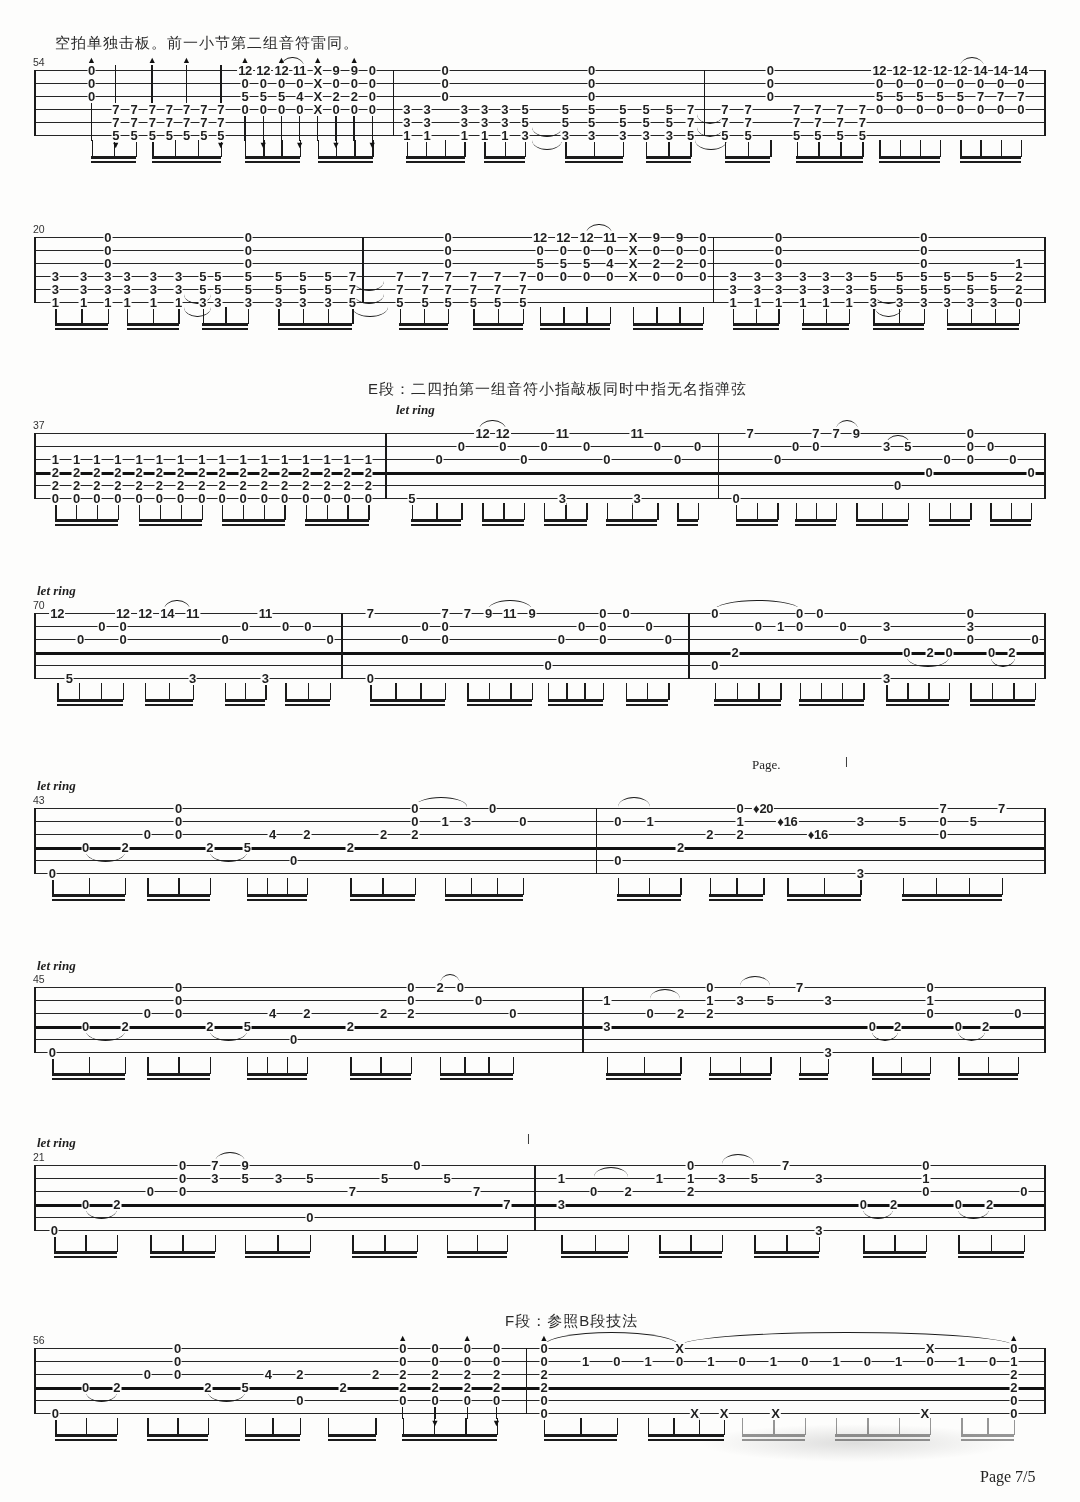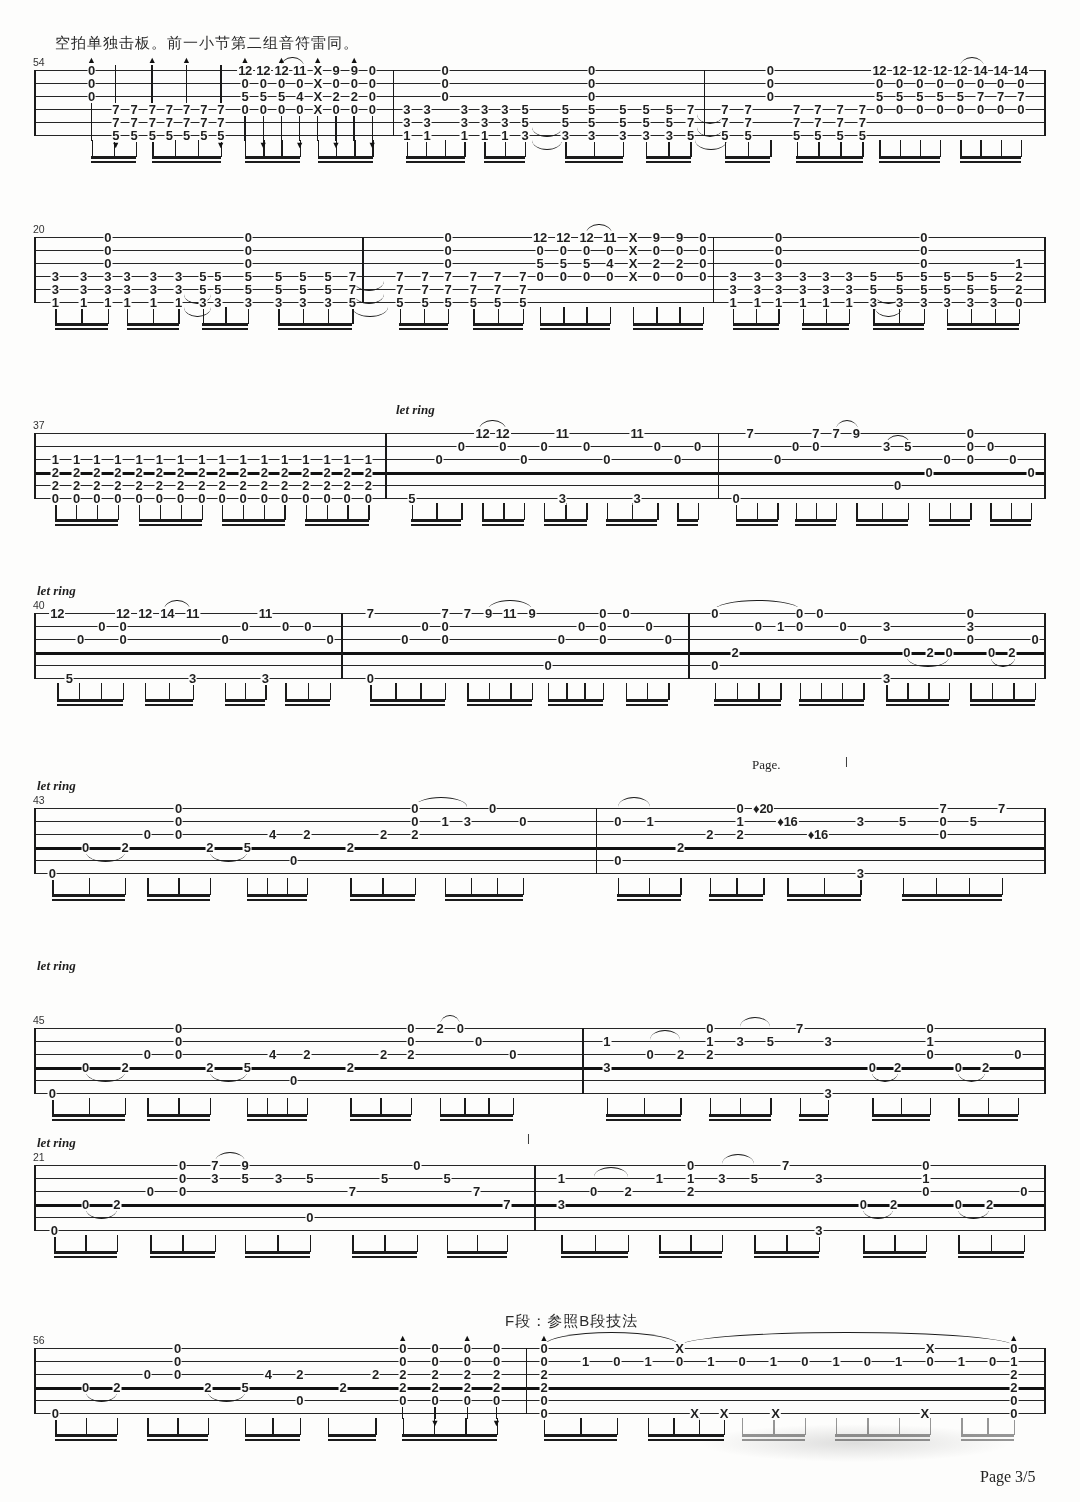--- a/index.html
+++ b/index.html
@@ -30,22 +30,23 @@
   #footer{position:absolute;left:980px;top:1468px;font-size:16px;
     font-family:"Liberation Serif",serif;color:#222;}
   #watermark{position:absolute;left:700px;top:1424px;width:310px;height:38px;border-radius:50%;
     background:radial-gradient(closest-side,rgba(140,140,140,.28),rgba(140,140,140,0));}
 </style>
 </head>
 <body>
 
 <div id="score">
   <div id="watermark"></div>
-  <div id="footer">Page 3/5</div>
+  <div id="footer">Page 7/5</div>
 <div class="ann cjk" style="left: 55px; top: 34px;">空拍单独击板。前一小节第二组音符雷同。</div>
+    <div class="ann cjk" style="left: 368px; top: 380px;">E段：二四拍第一组音符小指敲板同时中指无名指弹弦</div>
     <div class="ann lr" style="left: 396px; top: 402px;">let ring</div>
     <div class="ann lr" style="left: 37px; top: 583px;">let ring</div>
     <div class="ann lr" style="left: 37px; top: 778px;">let ring</div>
     <div class="ann harm" style="left: 752px; top: 757px;">Page.</div>
     <div class="ann tick" style="left: 845px; top: 755px;">|</div>
     <div class="ann lr" style="left: 37px; top: 958px;">let ring</div>
     <div class="ann lr" style="left: 37px; top: 1135px;">let ring</div>
     <div class="ann tick" style="left: 527px; top: 1132px;">|</div>
     <div class="ann cjk" style="left: 505px; top: 1312px;">F段：参照B段技法</div>
     <div class="sys" style="top: 70px;">
@@ -806,21 +807,21 @@
       <div class="note" style="left: 96.8%; top: 19.5px;">0</div>
       <div class="note" style="left: 98.6%; top: 32.5px;">0</div>
     </div>
     <div class="sys" style="top: 613px;">
       <div class="ln" style="top: 0px;"></div>
       <div class="ln" style="top: 13px;"></div>
       <div class="ln" style="top: 26px;"></div>
       <div class="ln thick" style="top: 39px;"></div>
       <div class="ln" style="top: 52px;"></div>
       <div class="ln" style="top: 65px;"></div>
-      <div class="mnum">40</div>
+      <div class="mnum">70</div>
       <div class="bar" style="left: calc(0% - 1px);"></div>
       <div class="bar" style="left: calc(30.4% - 1px);"></div>
       <div class="bar" style="left: calc(64.8% - 1px);"></div>
       <div class="bar" style="left: calc(100% - 1px);"></div>
       <div class="beam" style="left: 2.2%; width: 6.5%;">
         <div class="st" style="left: 0%;"></div>
         <div class="st" style="left: 33.3333%;"></div>
         <div class="st" style="left: 66.6667%;"></div>
         <div class="st" style="left: 100%;"></div>
         <div class="b1"></div>
@@ -1090,21 +1091,21 @@
       <div class="note" style="left: 77.5%; top: 19.5px;">♦16</div>
       <div class="note" style="left: 81.7%; top: 6.5px;">3</div>
       <div class="note" style="left: 81.7%; top: 58.5px;">3</div>
       <div class="note" style="left: 85.9%; top: 6.5px;">5</div>
       <div class="note" style="left: 89.9%; top: -6.5px;">7</div>
       <div class="note" style="left: 89.9%; top: 6.5px;">0</div>
       <div class="note" style="left: 89.9%; top: 19.5px;">0</div>
       <div class="note" style="left: 92.9%; top: 6.5px;">5</div>
       <div class="note" style="left: 95.7%; top: -6.5px;">7</div>
     </div>
-    <div class="sys" style="top: 1028px;">
+    <div class="sys" style="top: 987px;">
       <div class="ln" style="top: 0px;"></div>
       <div class="ln" style="top: 13px;"></div>
       <div class="ln" style="top: 26px;"></div>
       <div class="ln thick" style="top: 39px;"></div>
       <div class="ln" style="top: 52px;"></div>
       <div class="ln" style="top: 65px;"></div>
       <div class="mnum">45</div>
       <div class="bar" style="left: calc(0% - 1px);"></div>
       <div class="bar" style="left: calc(54.3% - 1px);"></div>
       <div class="bar" style="left: calc(100% - 1px);"></div>

